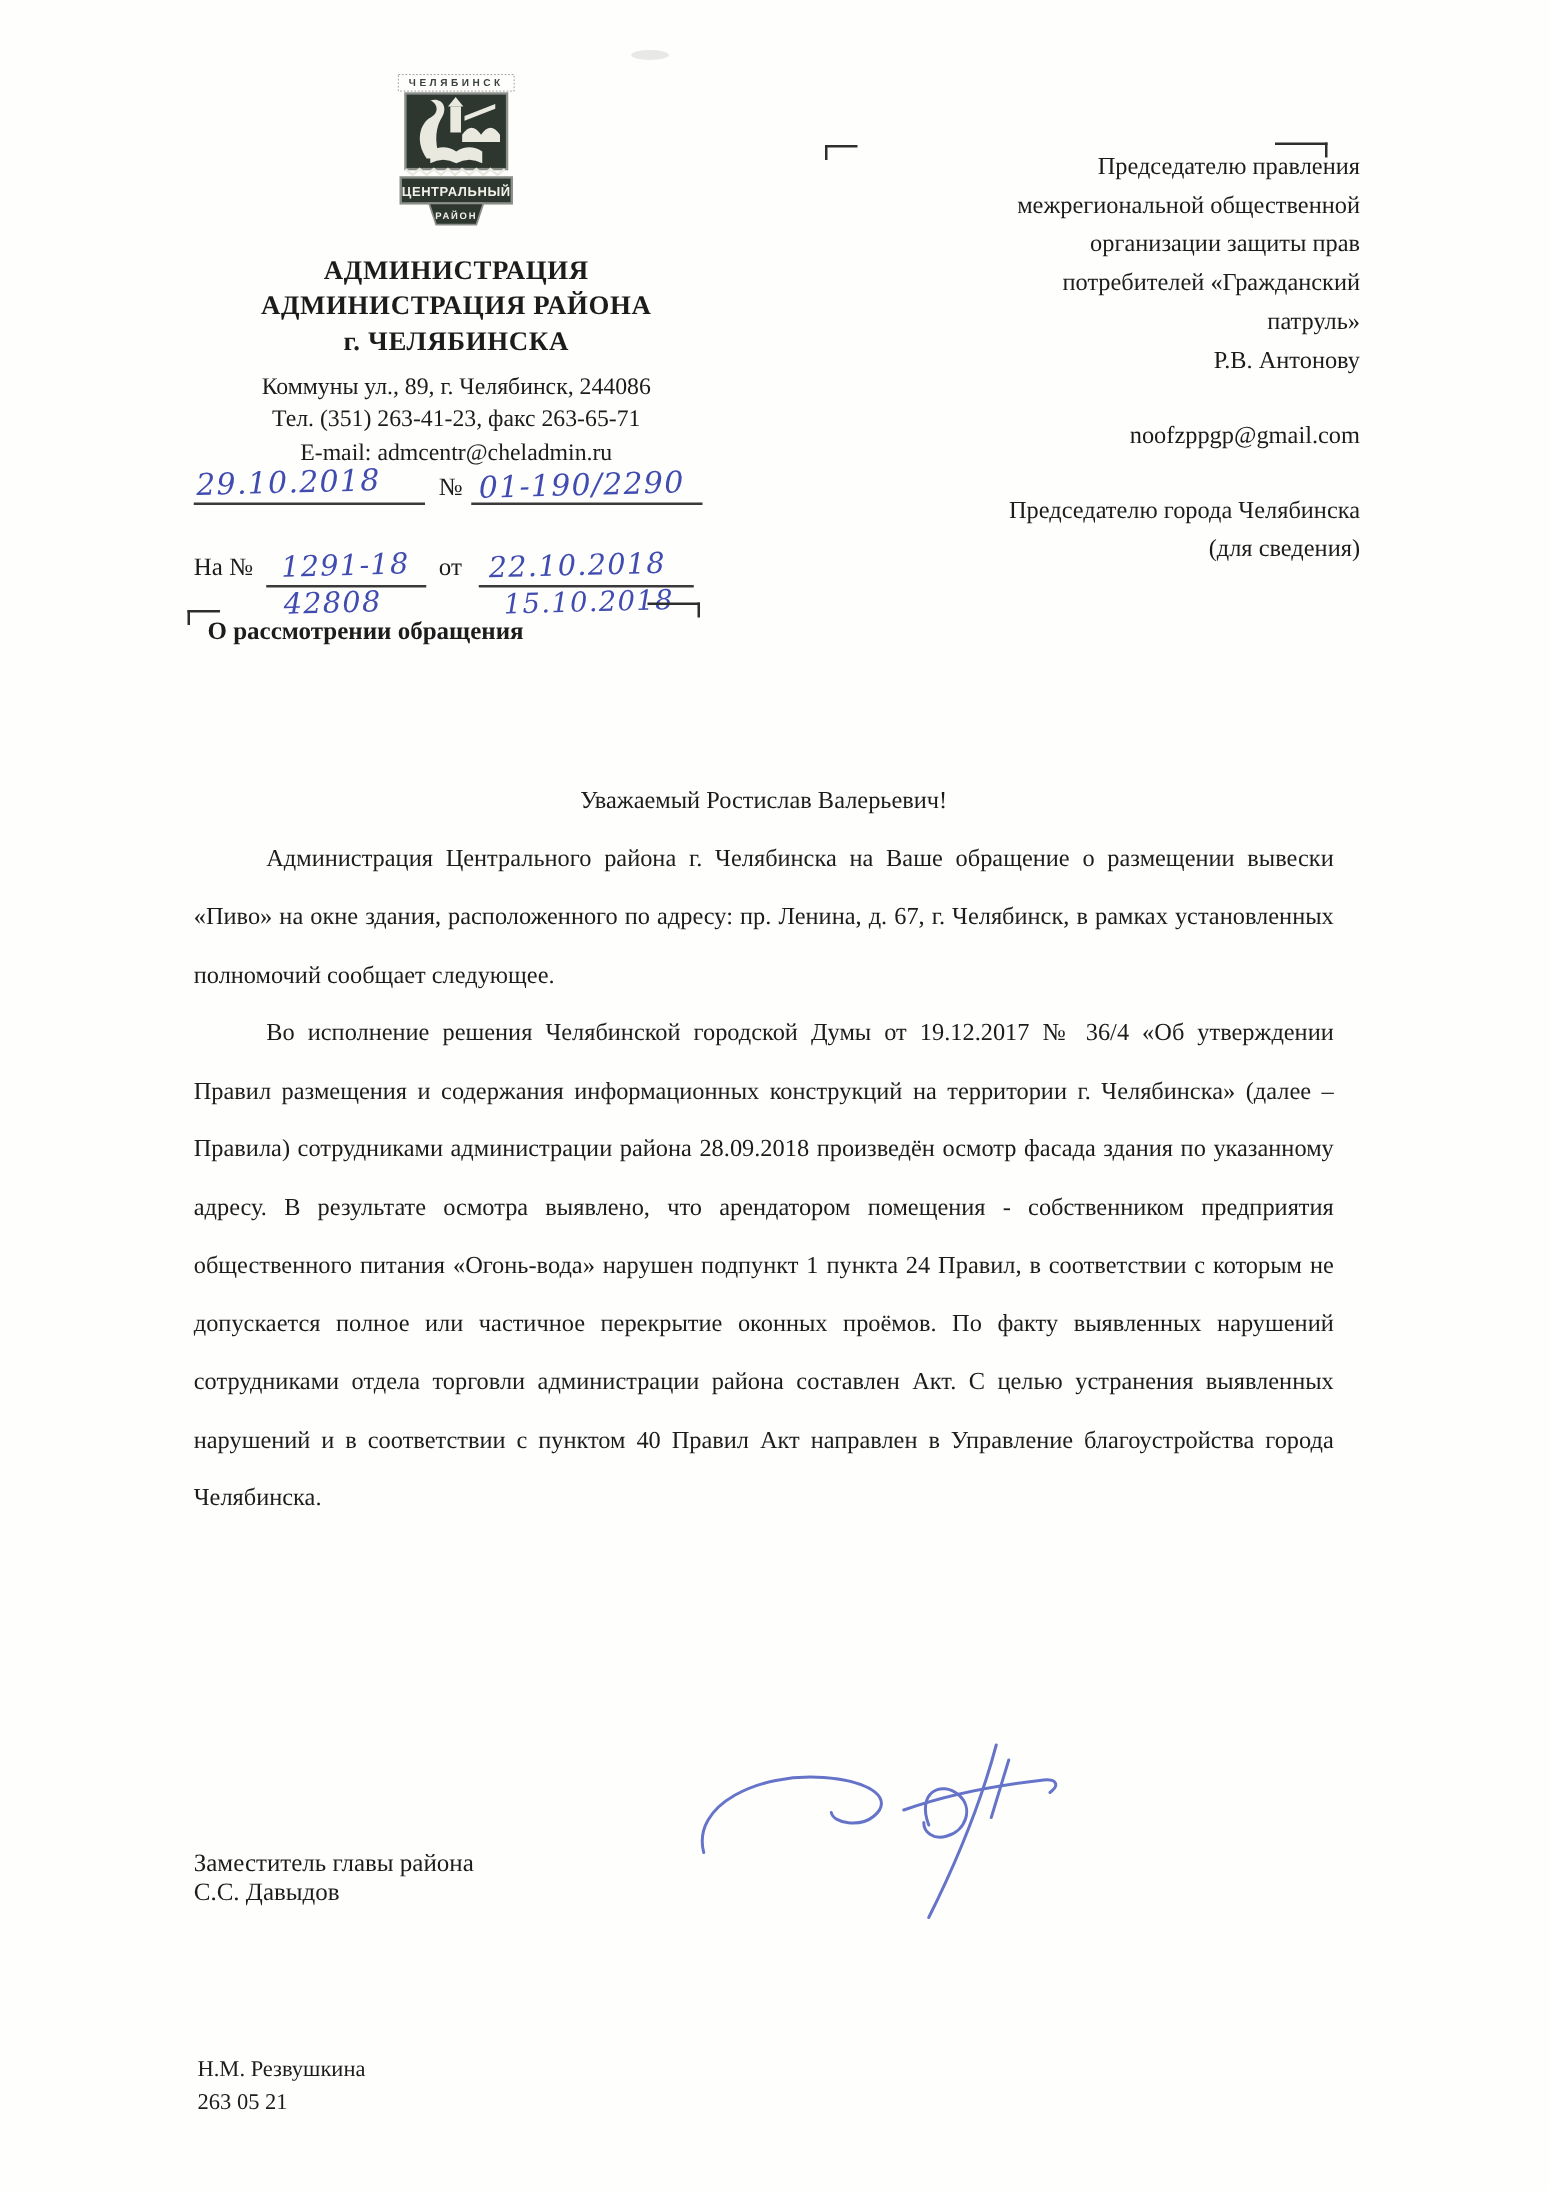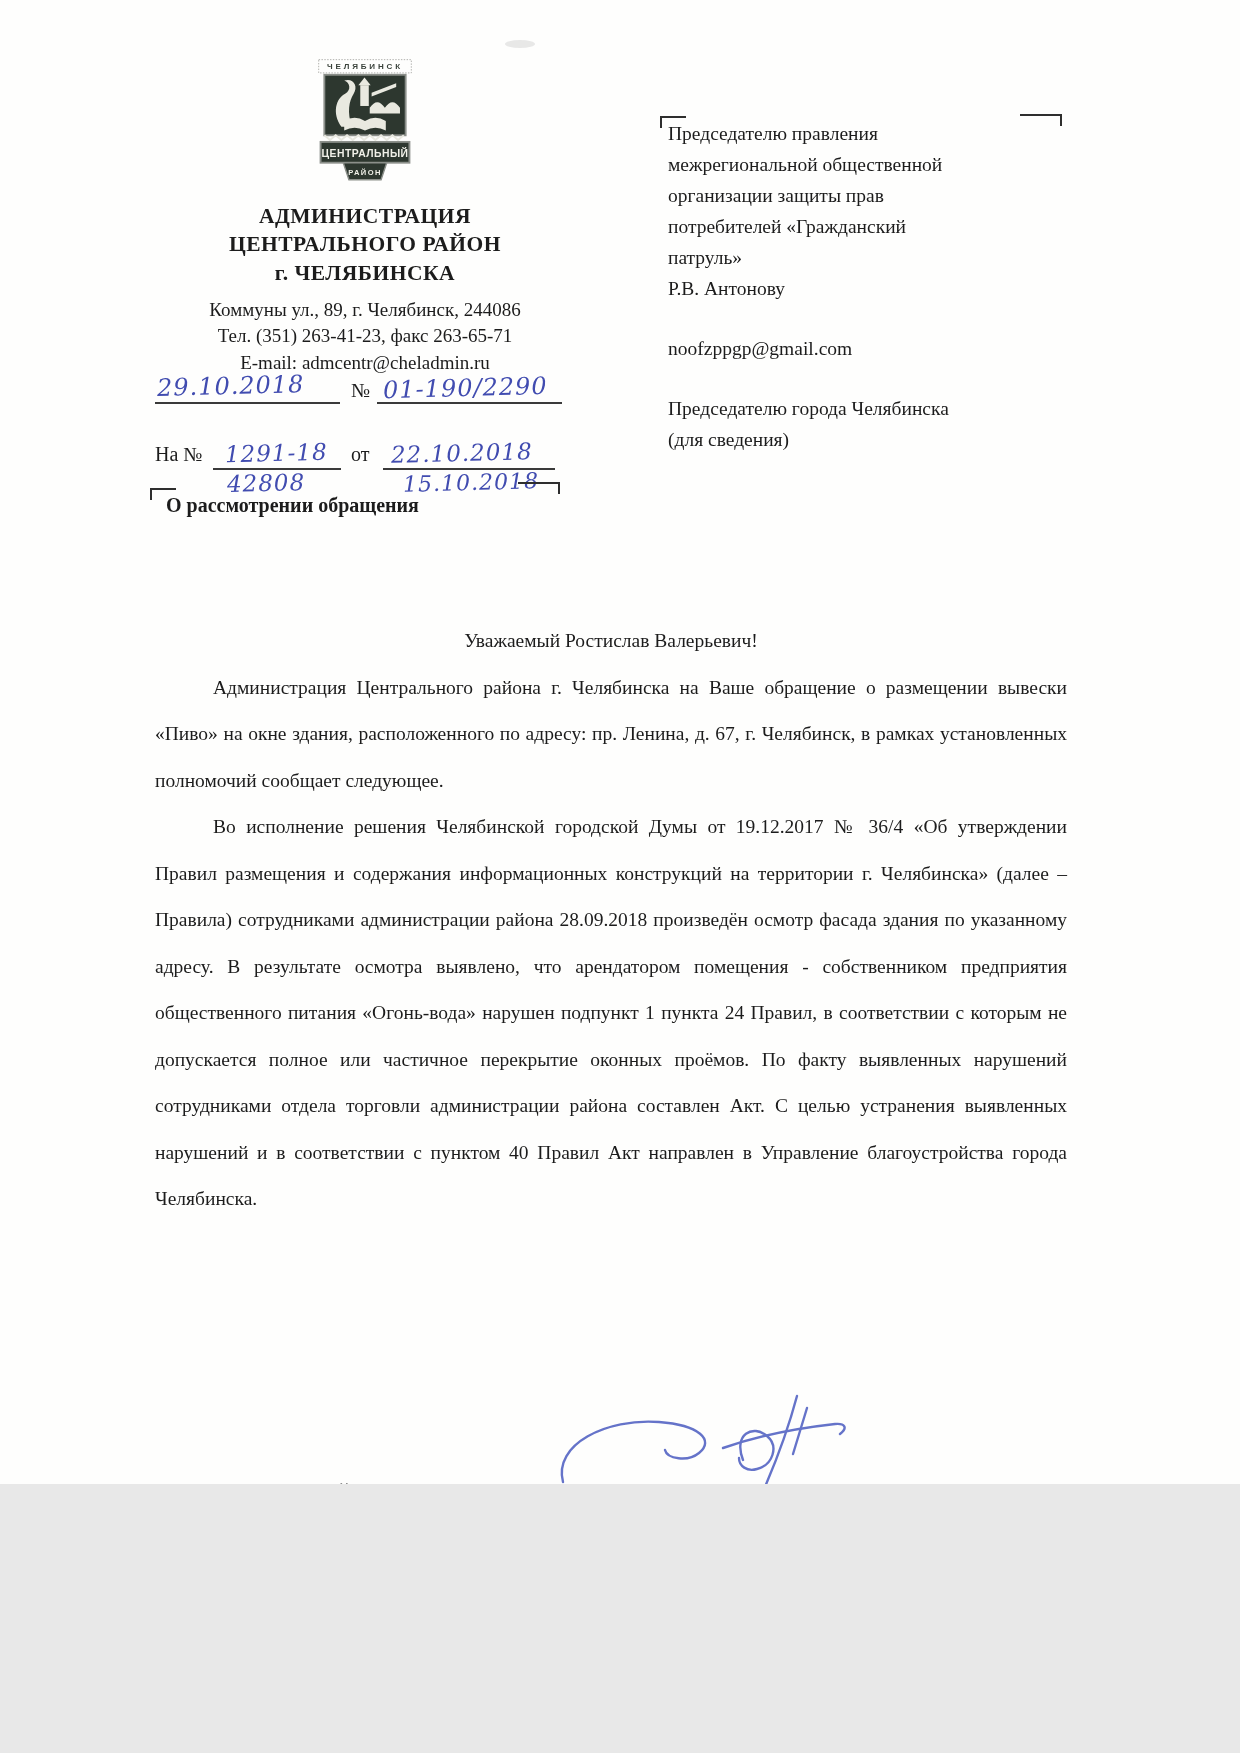--- a/index.html
+++ b/index.html
@@ -1,20 +1,20 @@
 <!DOCTYPE html>
 <html><head>
 <meta charset="utf-8">
 <style>
   * { margin: 0; padding: 0; box-sizing: border-box; }
   html, body { background: #e8e8e8; }
   .page {
     position: relative;
     width: 1240px;
-    height: 1484px;
+    height: 1753px;
     margin: 0 auto;
     background: #fefefd;
     font-family: "Liberation Serif", serif;
     color: #1c1c1c;
     overflow: hidden;
   }
   
   .letterhead {
     position: absolute;
     left: 150px; top: 58px;
@@ -79,21 +79,21 @@
     border-top: 2px solid #2e2e2e; border-left: 2px solid #2e2e2e;
   }
   .corner-tr {
     position: absolute; width: 42px; height: 12px;
     border-top: 2px solid #2e2e2e; border-right: 2px solid #2e2e2e;
   }
   .subject-block .corner-tl { left: 0; top: 2px; }
   .subject-block .corner-tr { left: 368px; top: -4px; }
   .subject-text { position: absolute; left: 16px; top: 8px; font-size: 20px; font-weight: bold; }
   
-  .recipient { position: absolute; left: 668px; top: 118px; width: 420px; font-size: 19.5px; }
+  .recipient { position: absolute; left: 668px; top: 118px; width: 420px; font-size: 19.5px; text-align: right; }
   .recipient .corner-tl { left: -8px; top: -2px; }
   .recipient .corner-tr { left: 352px; top: -4px; }
   .addr-line { line-height: 31px; }
   .recipient-name { line-height: 31px; }
   .recipient-email { margin-top: 29px; line-height: 31px; }
   .copy-block { margin-top: 29px; }
   .copy-line { line-height: 31px; }
   
   .body-block { position: absolute; left: 155px; top: 618px; width: 912px; font-size: 19.5px; }
   .salutation { text-align: center; line-height: 46.5px; }
@@ -143,21 +143,21 @@
 
         <path d="M12,81 l6,5 l6,-5 l6,5 l6,-5 l6,5 l6,-5 l6,5 l6,-5 l6,5 l6,-5 l6,5 l6,-5 l6,5 l6,-5" fill="none" stroke="#e9e9e0" stroke-width="2"></path>
         <rect x="8" y="88" width="94" height="22" fill="#2d372f" stroke="#8b8f8a" stroke-width="2"></rect>
         <text x="55" y="104" text-anchor="middle" font-family="Liberation Sans, sans-serif" font-size="11" font-weight="bold" letter-spacing="0.5" fill="#f0f0e8">ЦЕНТРАЛЬНЫЙ</text>
         <path d="M32,110 L78,110 L72,128 L38,128 Z" fill="#2d372f" stroke="#8b8f8a" stroke-width="1.5"></path>
         <text x="55" y="123" text-anchor="middle" font-family="Liberation Sans, sans-serif" font-size="8" font-weight="bold" letter-spacing="1.5" fill="#f0f0e8">РАЙОН</text>
       </svg>
     </div>
     <div class="org-name">
       <div>АДМИНИСТРАЦИЯ</div>
-      <div>ЦЕНТРАЛЬНОГО РАЙОН</div>
+      <div>АДМИНИСТРАЦИЯ РАЙОНА</div>
       <div>г. ЧЕЛЯБИНСКА</div>
     </div>
     <div class="contact">
       <div>Коммуны ул., 89, г. Челябинск, 244086</div>
       <div>Тел. (351) 263-41-23, факс 263-65-71</div>
       <div>E-mail: admcentr@cheladmin.ru</div>
     </div>
   </div>
 
   <div class="ref-row1">

